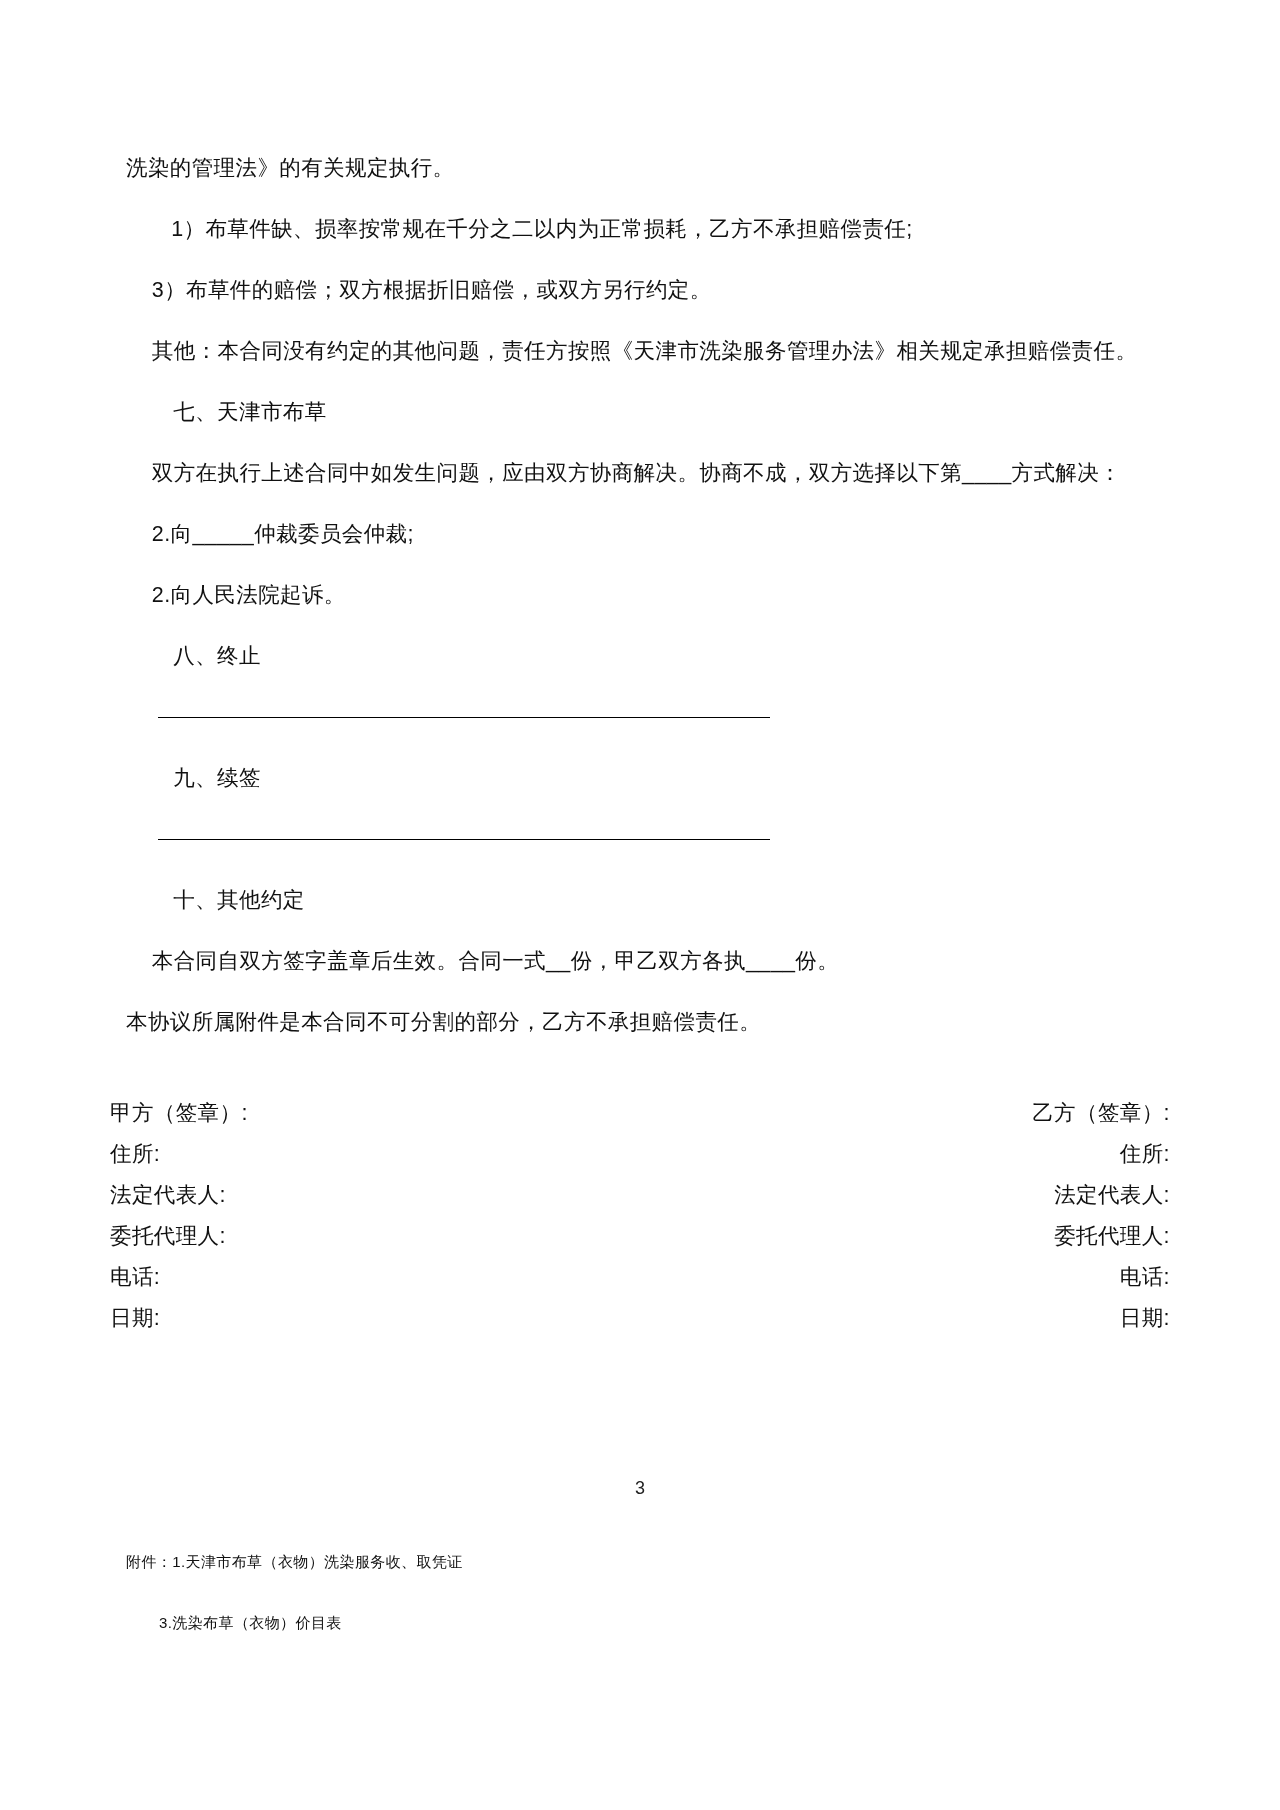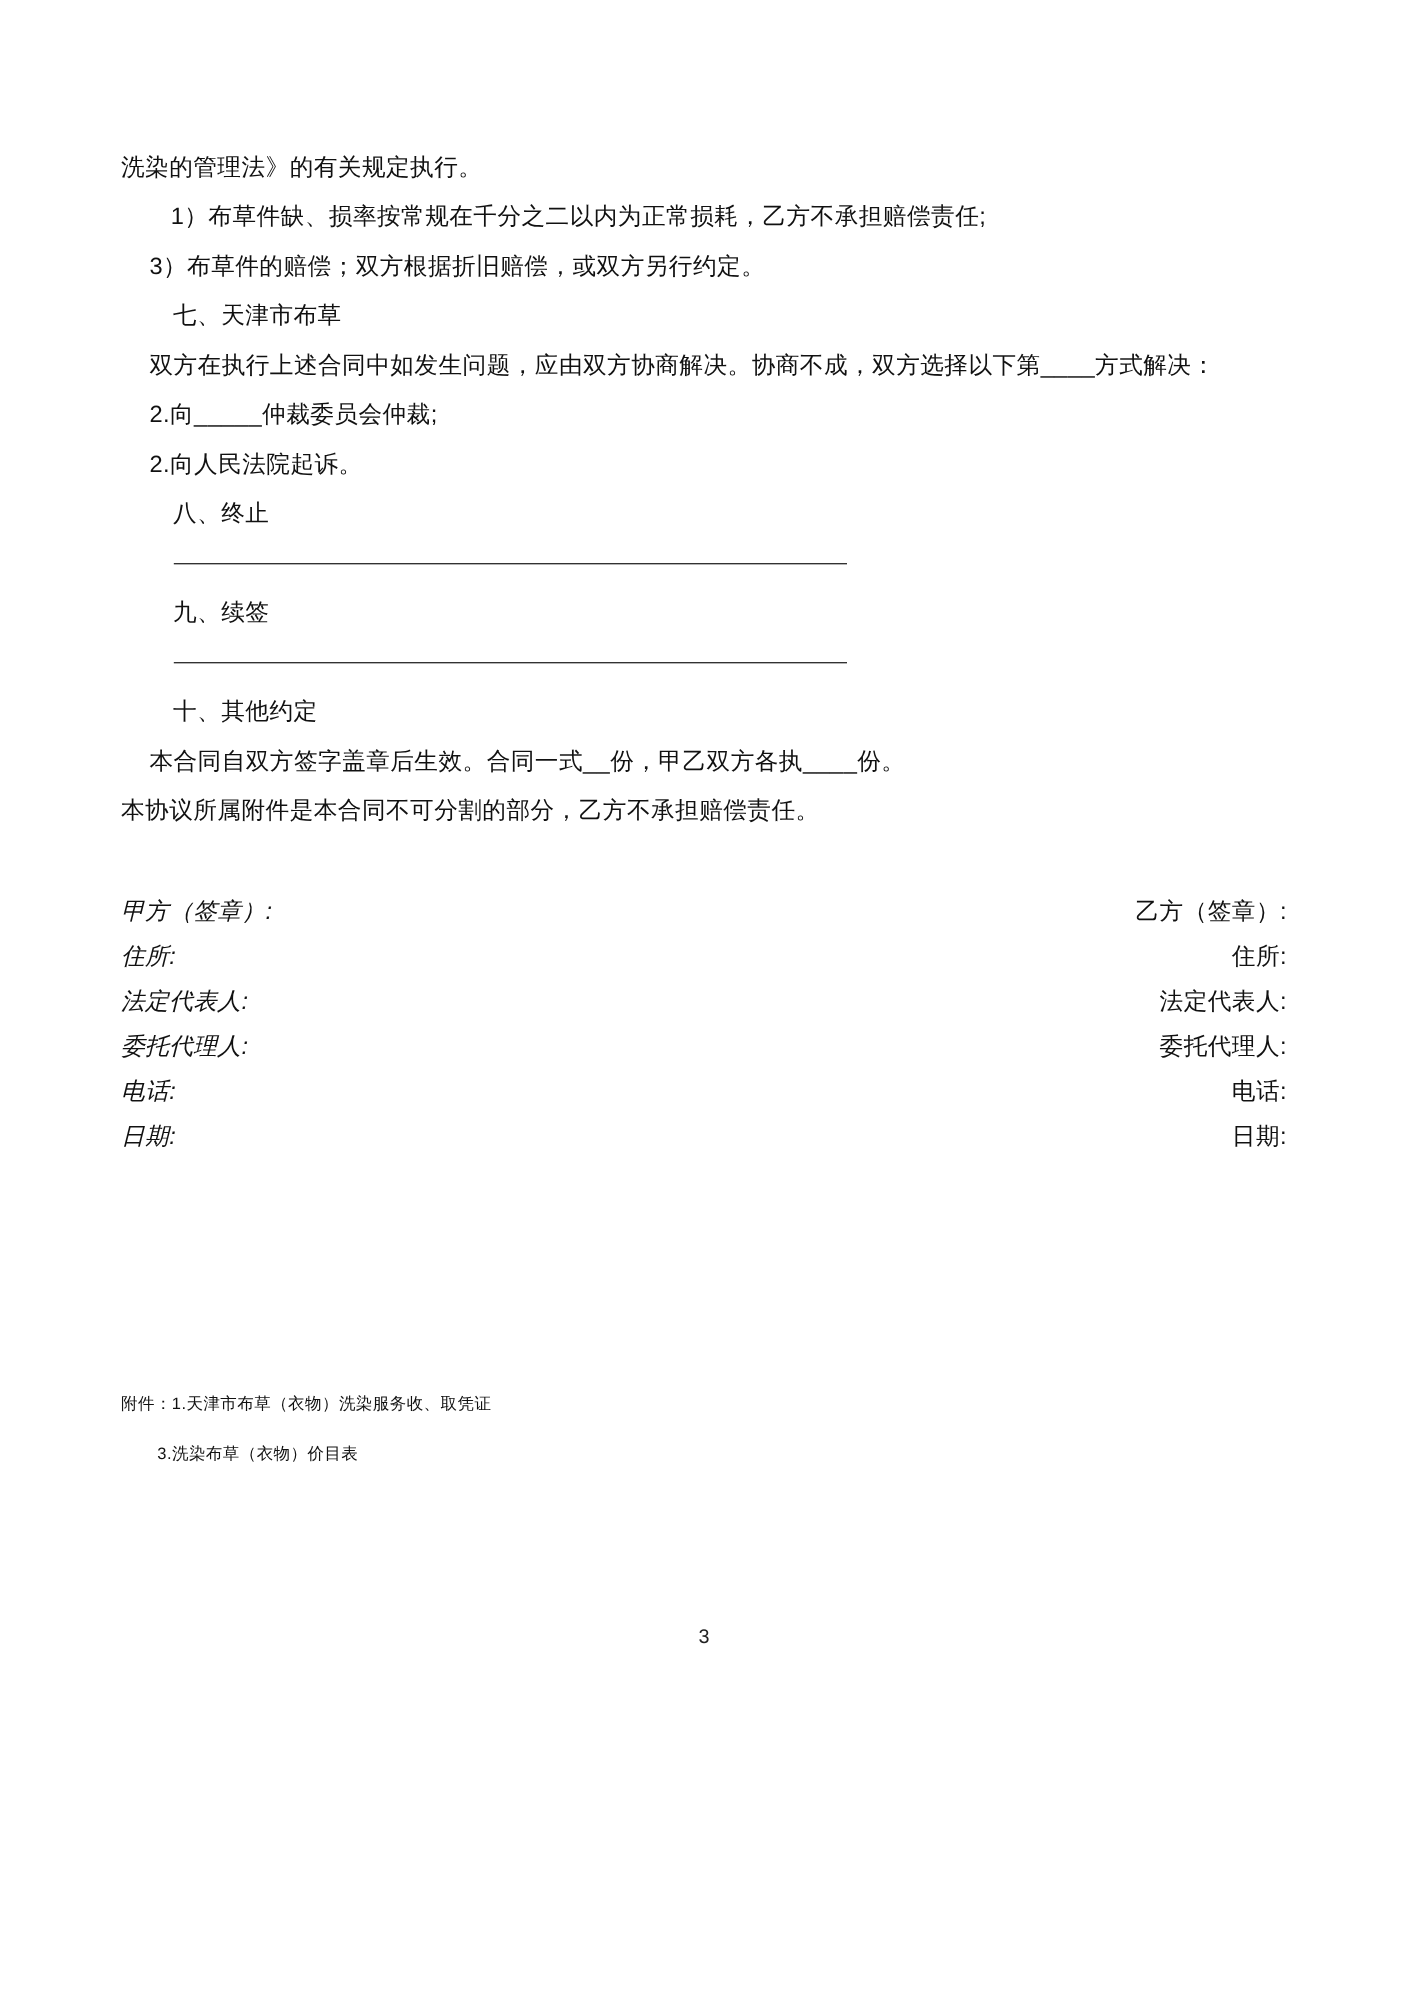--- a/index.html
+++ b/index.html
@@ -24,21 +24,21 @@
     box-sizing: border-box;
     padding: 130px 110px 0 110px;
   }
   .doc-body {
     font-size: 21.5px;
     line-height: 45px;
     letter-spacing: 0.4px;
     color: #111;
   }
   .p {
-    margin: 0;
+    margin: 16px;
     text-align: justify;
     text-justify: inter-ideograph;
   }
   .indent1 { text-indent: 2.1em; }
   .indent-half { text-indent: 1.2em; }
   .indent-title { text-indent: 2.2em; }
   .noindent { text-indent: 0; }
 
   .rule-line {
     height: 45px;
@@ -56,21 +56,20 @@
     margin-top: 48px;
   }
   .sig-row {
     display: flex;
     line-height: 41px;
     font-size: 21.5px;
   }
   .sig-col-a {
     width: 340px;
     flex: 0 0 340px;
-    font-style: italic;
   }
   .sig-col-b {
     flex: 1 1 auto;
     text-align: right;
   }
 
   .attach-block {
     margin-top: 200px;
     font-size: 15px;
     line-height: 45px;
@@ -89,20 +88,21 @@
 </style>
 </head>
 <body>
 
 <div class="page">
   <div class="doc-body">
 
     <p class="p noindent">洗染的管理法》的有关规定执行。</p>
     <p class="p indent1">1）布草件缺、损率按常规在千分之二以内为正常损耗，乙方不承担赔偿责任;</p>
     <p class="p indent-half">3）布草件的赔偿；双方根据折旧赔偿，或双方另行约定。</p>
+    <p class="p indent-half">其他：本合同没有约定的其他问题，责任方按照《天津市洗染服务管理办法》相关规定承担赔偿责任。</p>
     <p class="p indent-title">七、天津市布草</p>
     <p class="p indent-half">双方在执行上述合同中如发生问题，应由双方协商解决。协商不成，双方选择以下第____方式解决：</p>
     <p class="p indent-half">2.向_____仲裁委员会仲裁;</p>
     <p class="p indent-half">2.向人民法院起诉。</p>
     <p class="p indent-title">八、终止</p>
 
     <div class="rule-line">
       <div class="line"></div>
     </div>
 

